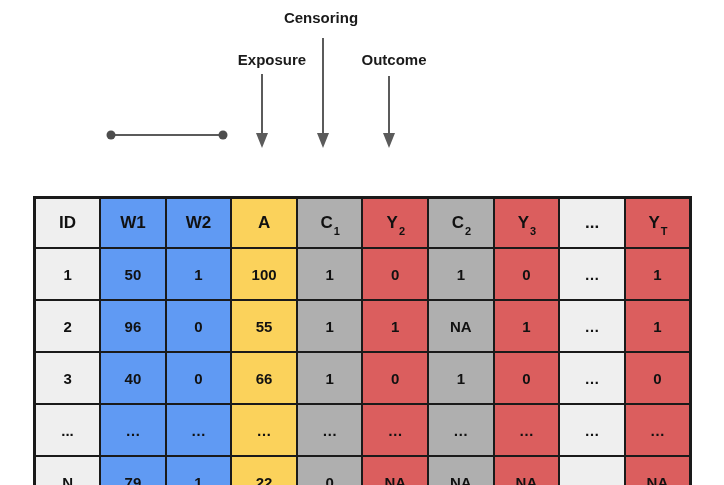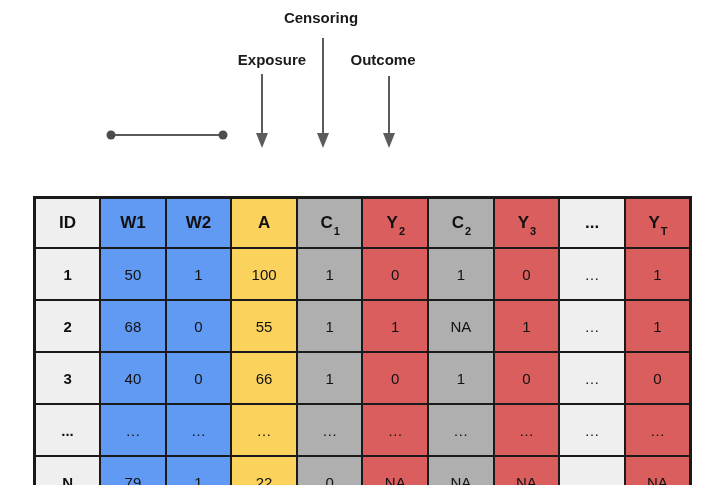--- a/index.html
+++ b/index.html
@@ -36,21 +36,21 @@
   }
   .grid th, .grid td {
     border: 2px solid var(--border, #1a1a1a);
     text-align: center;
     vertical-align: middle;
     padding: 0;
     color: #111111;
     overflow: hidden;
   }
   .grid th { height: 48px; font-size: 17px; font-weight: bold; }
-  .grid td { height: 50px; font-size: 15px; font-weight: normal; }
+  .grid td { height: 50px; font-size: 15px; font-weight: bold; }
   .grid td.idcol { font-weight: bold; }
   .grid th .sub {
     font-size: 11px;
     position: relative;
     top: 7px;
     left: 1px;
     font-weight: bold;
   }
   .cell-light  { background: var(--light,  #efefef); }
   .cell-blue   { background: var(--blue,   #609af3); }
@@ -58,21 +58,21 @@
   .cell-gray   { background: var(--gray,   #afafaf); }
   .cell-red    { background: var(--red,    #db5e5e); }
 </style>
 </head>
 <body>
 
 <div class="canvas">
 
   <div class="anno-label" style="left:321px; top:8px;">Censoring</div>
   <div class="anno-label" style="left:272px; top:50px;">Exposure</div>
-  <div class="anno-label" style="left:383px; top:50px;">Outcome</div>
+  <div class="anno-label" style="left:394px; top:50px;">Outcome</div>
 
   <svg class="overlay" width="724" height="485" viewBox="0 0 724 485">
     <g>
       <line x1="262" y1="74" x2="262" y2="134" stroke="#5b5b5b" stroke-width="2"></line>
       <polygon points="256,133 268,133 262,148" fill="#5b5b5b"></polygon>
     </g>
     <g>
       <line x1="323" y1="38" x2="323" y2="134" stroke="#5b5b5b" stroke-width="2"></line>
       <polygon points="317,133 329,133 323,148" fill="#5b5b5b"></polygon>
     </g>
@@ -110,21 +110,21 @@
           <td class="cell-yellow">100</td>
           <td class="cell-gray">1</td>
           <td class="cell-red">0</td>
           <td class="cell-gray">1</td>
           <td class="cell-red">0</td>
           <td class="cell-light">…</td>
           <td class="cell-red">1</td>
         </tr>
         <tr>
           <td class="cell-light idcol">2</td>
-          <td class="cell-blue">68</td>
+          <td class="cell-blue">96</td>
           <td class="cell-blue">0</td>
           <td class="cell-yellow">55</td>
           <td class="cell-gray">1</td>
           <td class="cell-red">1</td>
           <td class="cell-gray">NA</td>
           <td class="cell-red">1</td>
           <td class="cell-light">…</td>
           <td class="cell-red">1</td>
         </tr>
         <tr>

